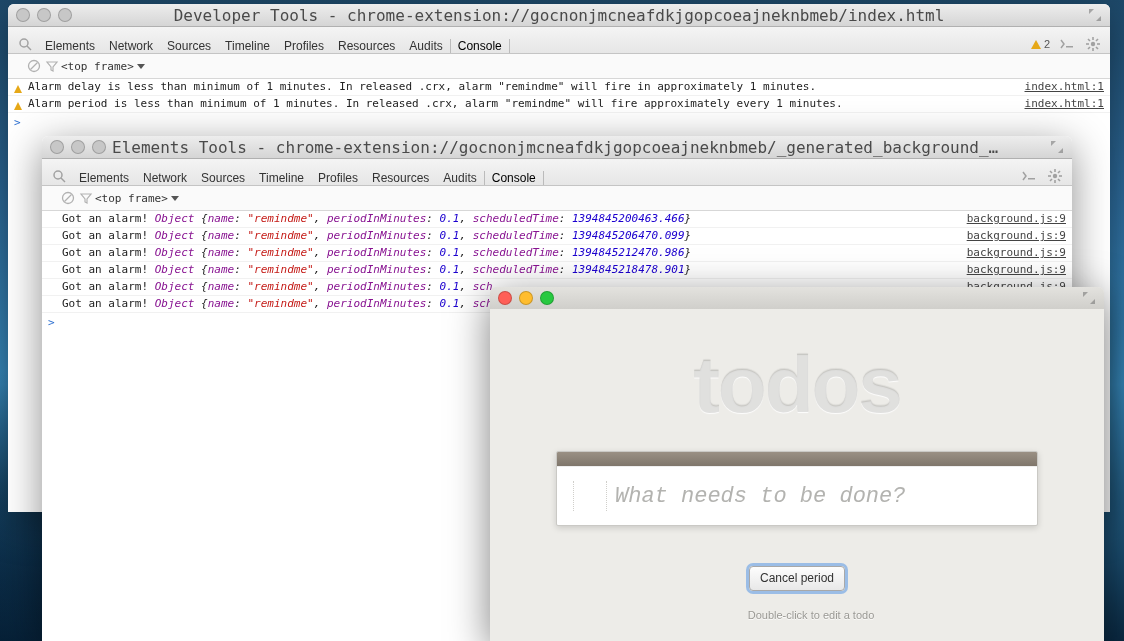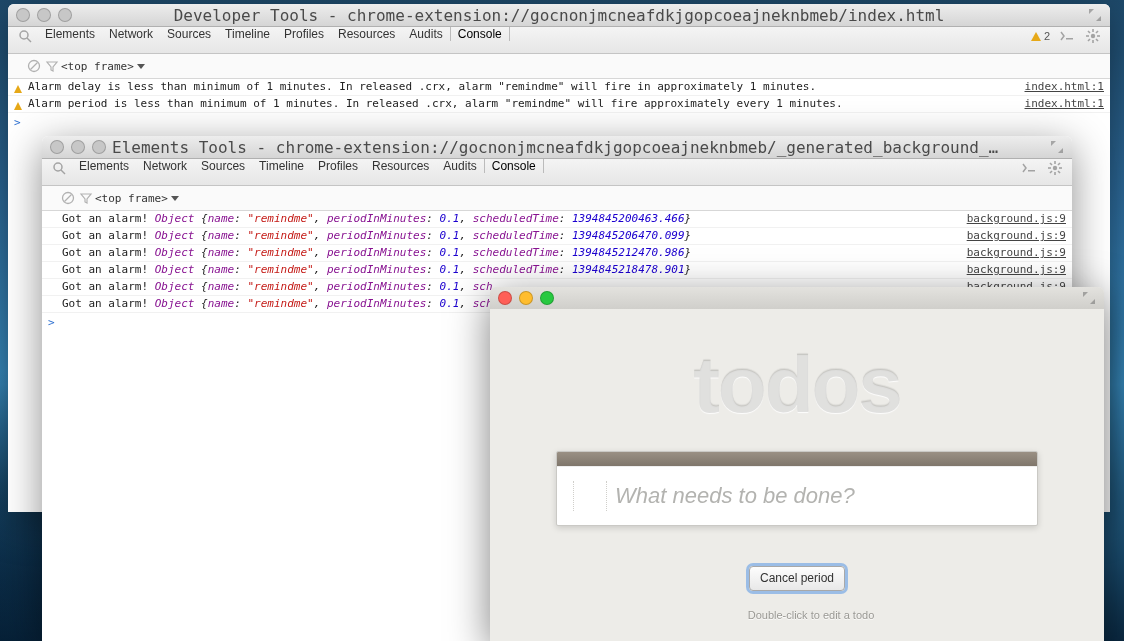--- a/index.html
+++ b/index.html
@@ -81,21 +81,21 @@
   .expand-icon::after {
     bottom: 1px; right: 1px;
     border-left: 5px solid transparent;
     border-bottom: 5px solid #666;
   }
   .toolbar {
     height: 26px;
     background: linear-gradient(#f4f4f4, #e6e6e6);
     border-bottom: 1px solid #c4c4c4;
     display: flex;
-    align-items: flex-start;
+    align-items: flex-end;
     padding: 0 8px;
     gap: 4px;
   }
   .tb-icon {
     width: 18px;
     height: 18px;
     display: flex;
     align-items: center;
     justify-content: center;
     opacity: 0.55;
@@ -256,21 +256,21 @@
     width: 32px;
     border-left: 1px dotted #d0cfcb;
     border-right: 1px dotted #d0cfcb;
     height: 30px;
   }
   .placeholder {
     font-style: italic;
     color: #b3b3b0;
     font-size: 22px;
     padding-left: 8px;
-    font-family: Liberation Sans, sans-serif;
+    font-family: Liberation Mono, monospace;
   }
   .cancel-btn {
     display: inline-block;
     margin-top: 40px;
     padding: 4px 10px 5px;
     background: linear-gradient(#fdfdfd, #e8e8e8);
     border: 1px solid #a8a8a8;
     border-radius: 4px;
     font-size: 12px;
     color: #333;

